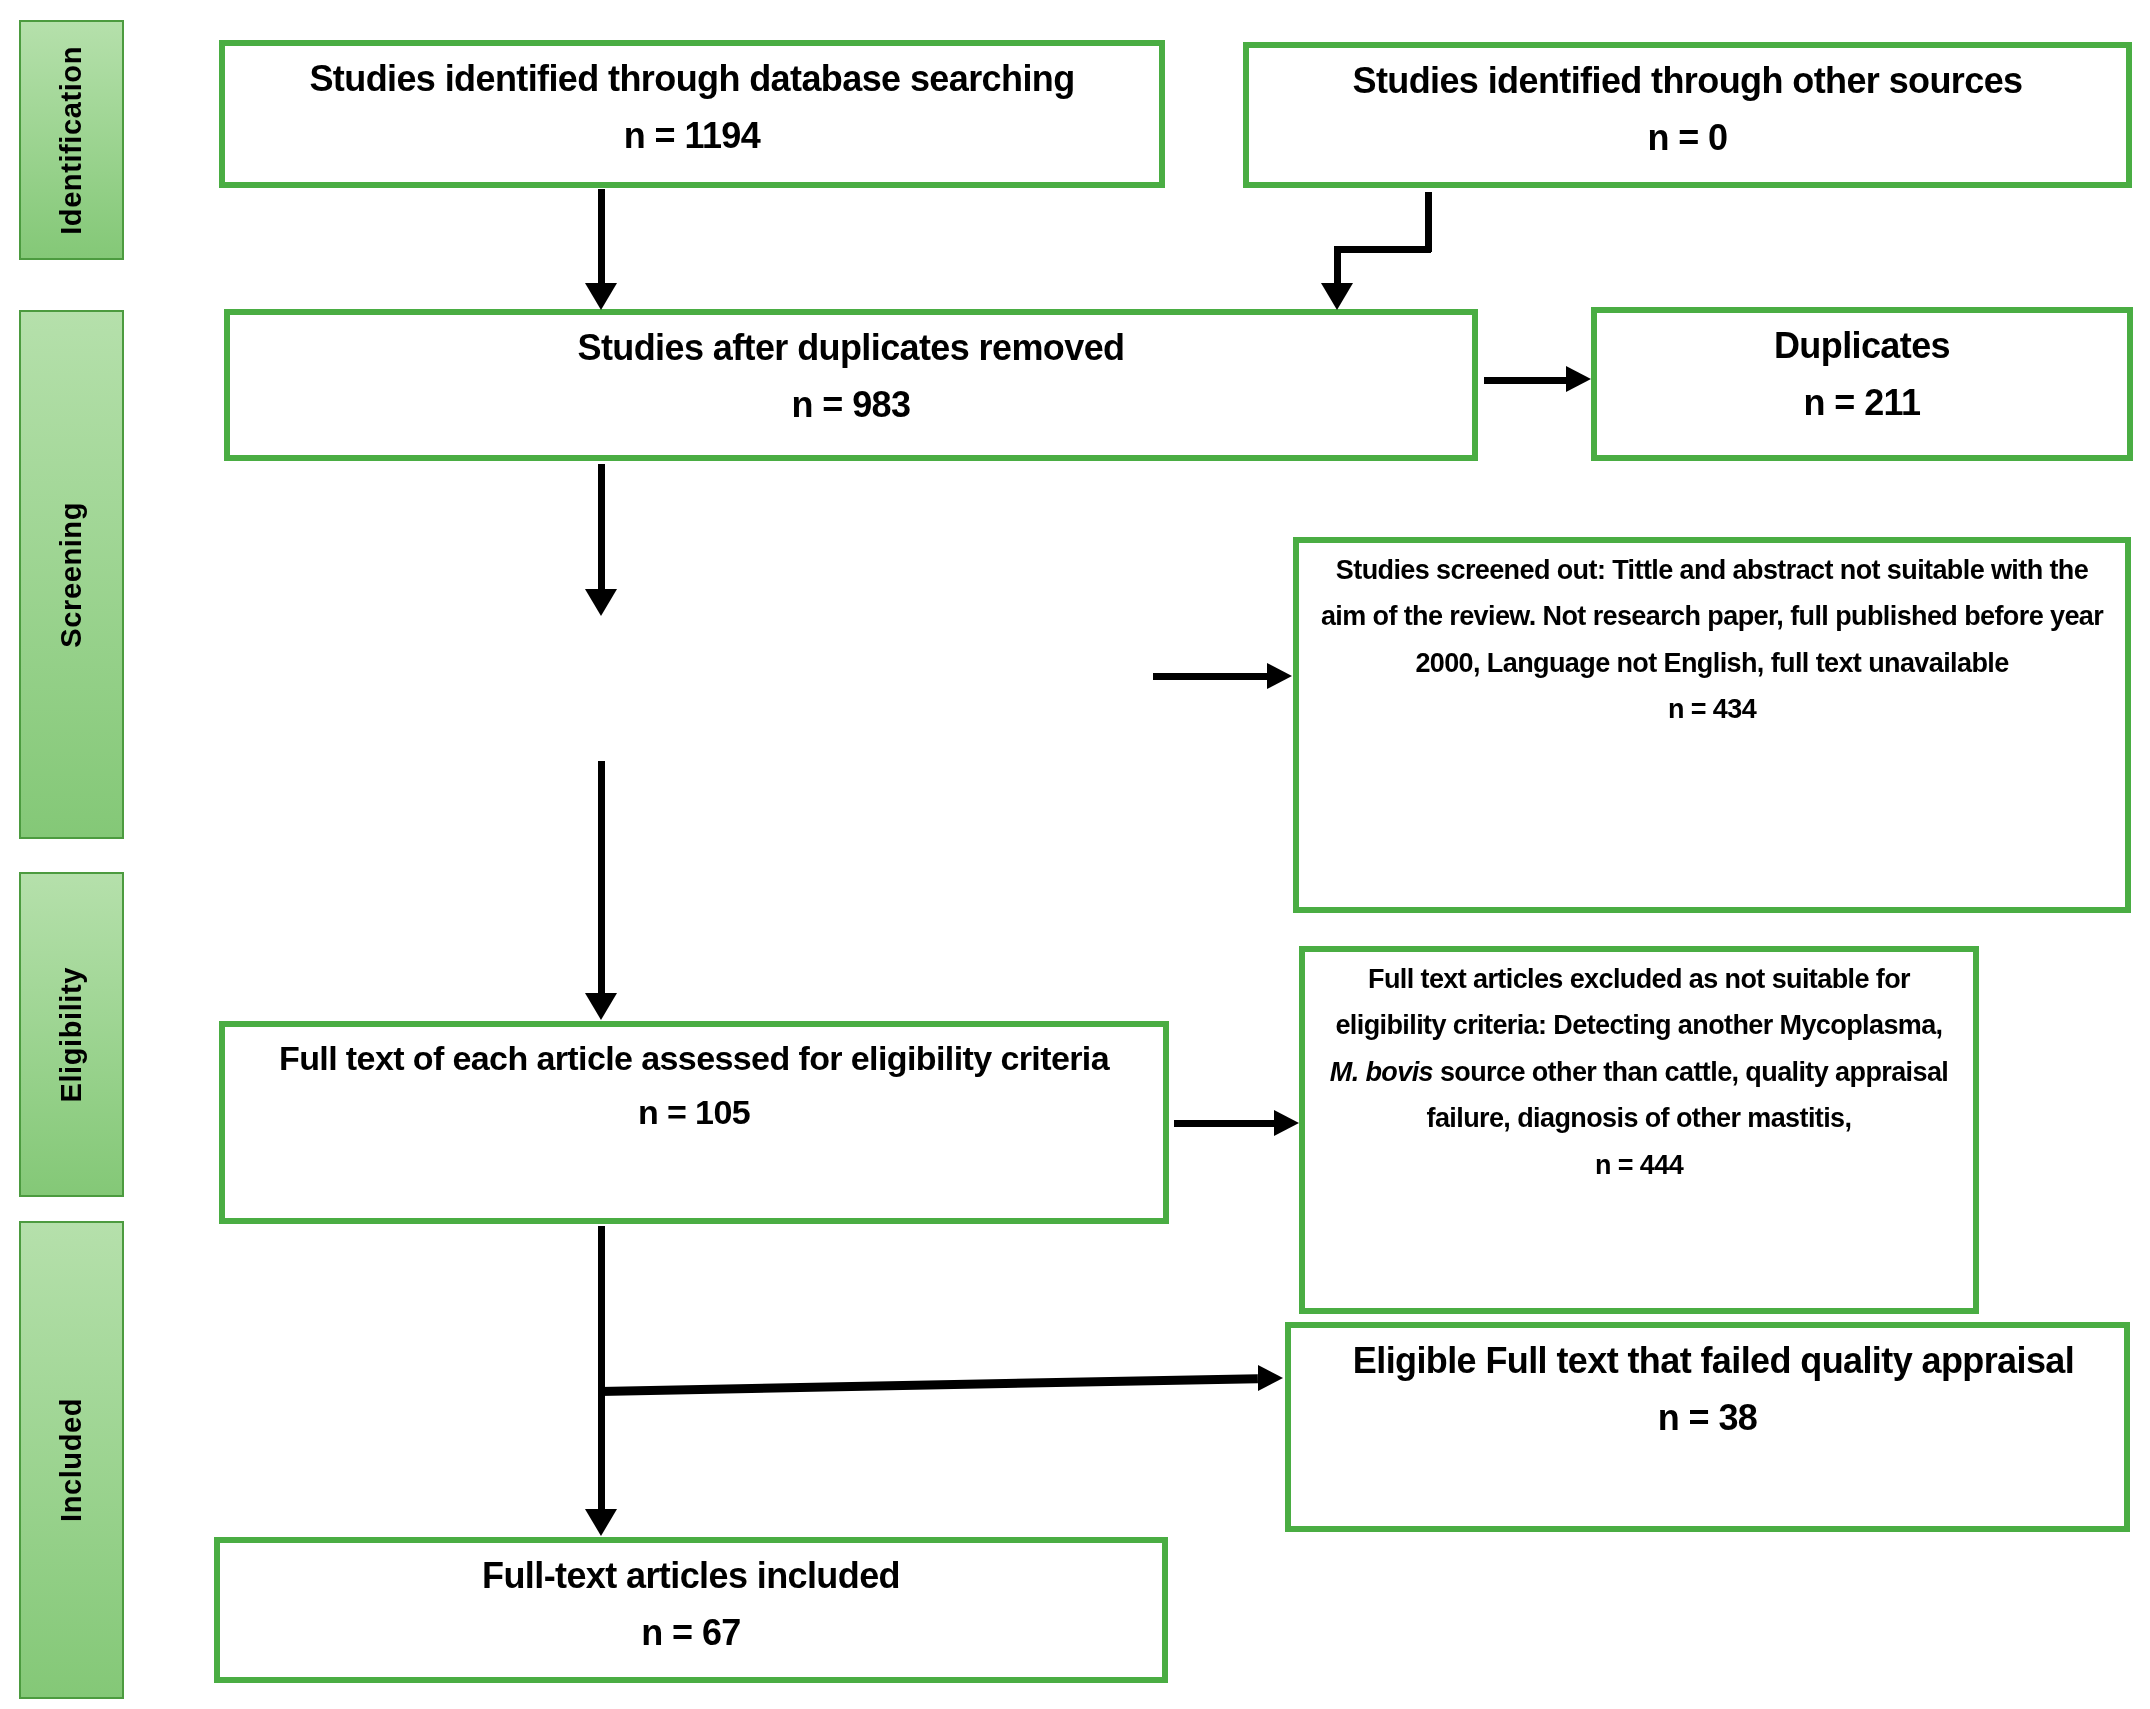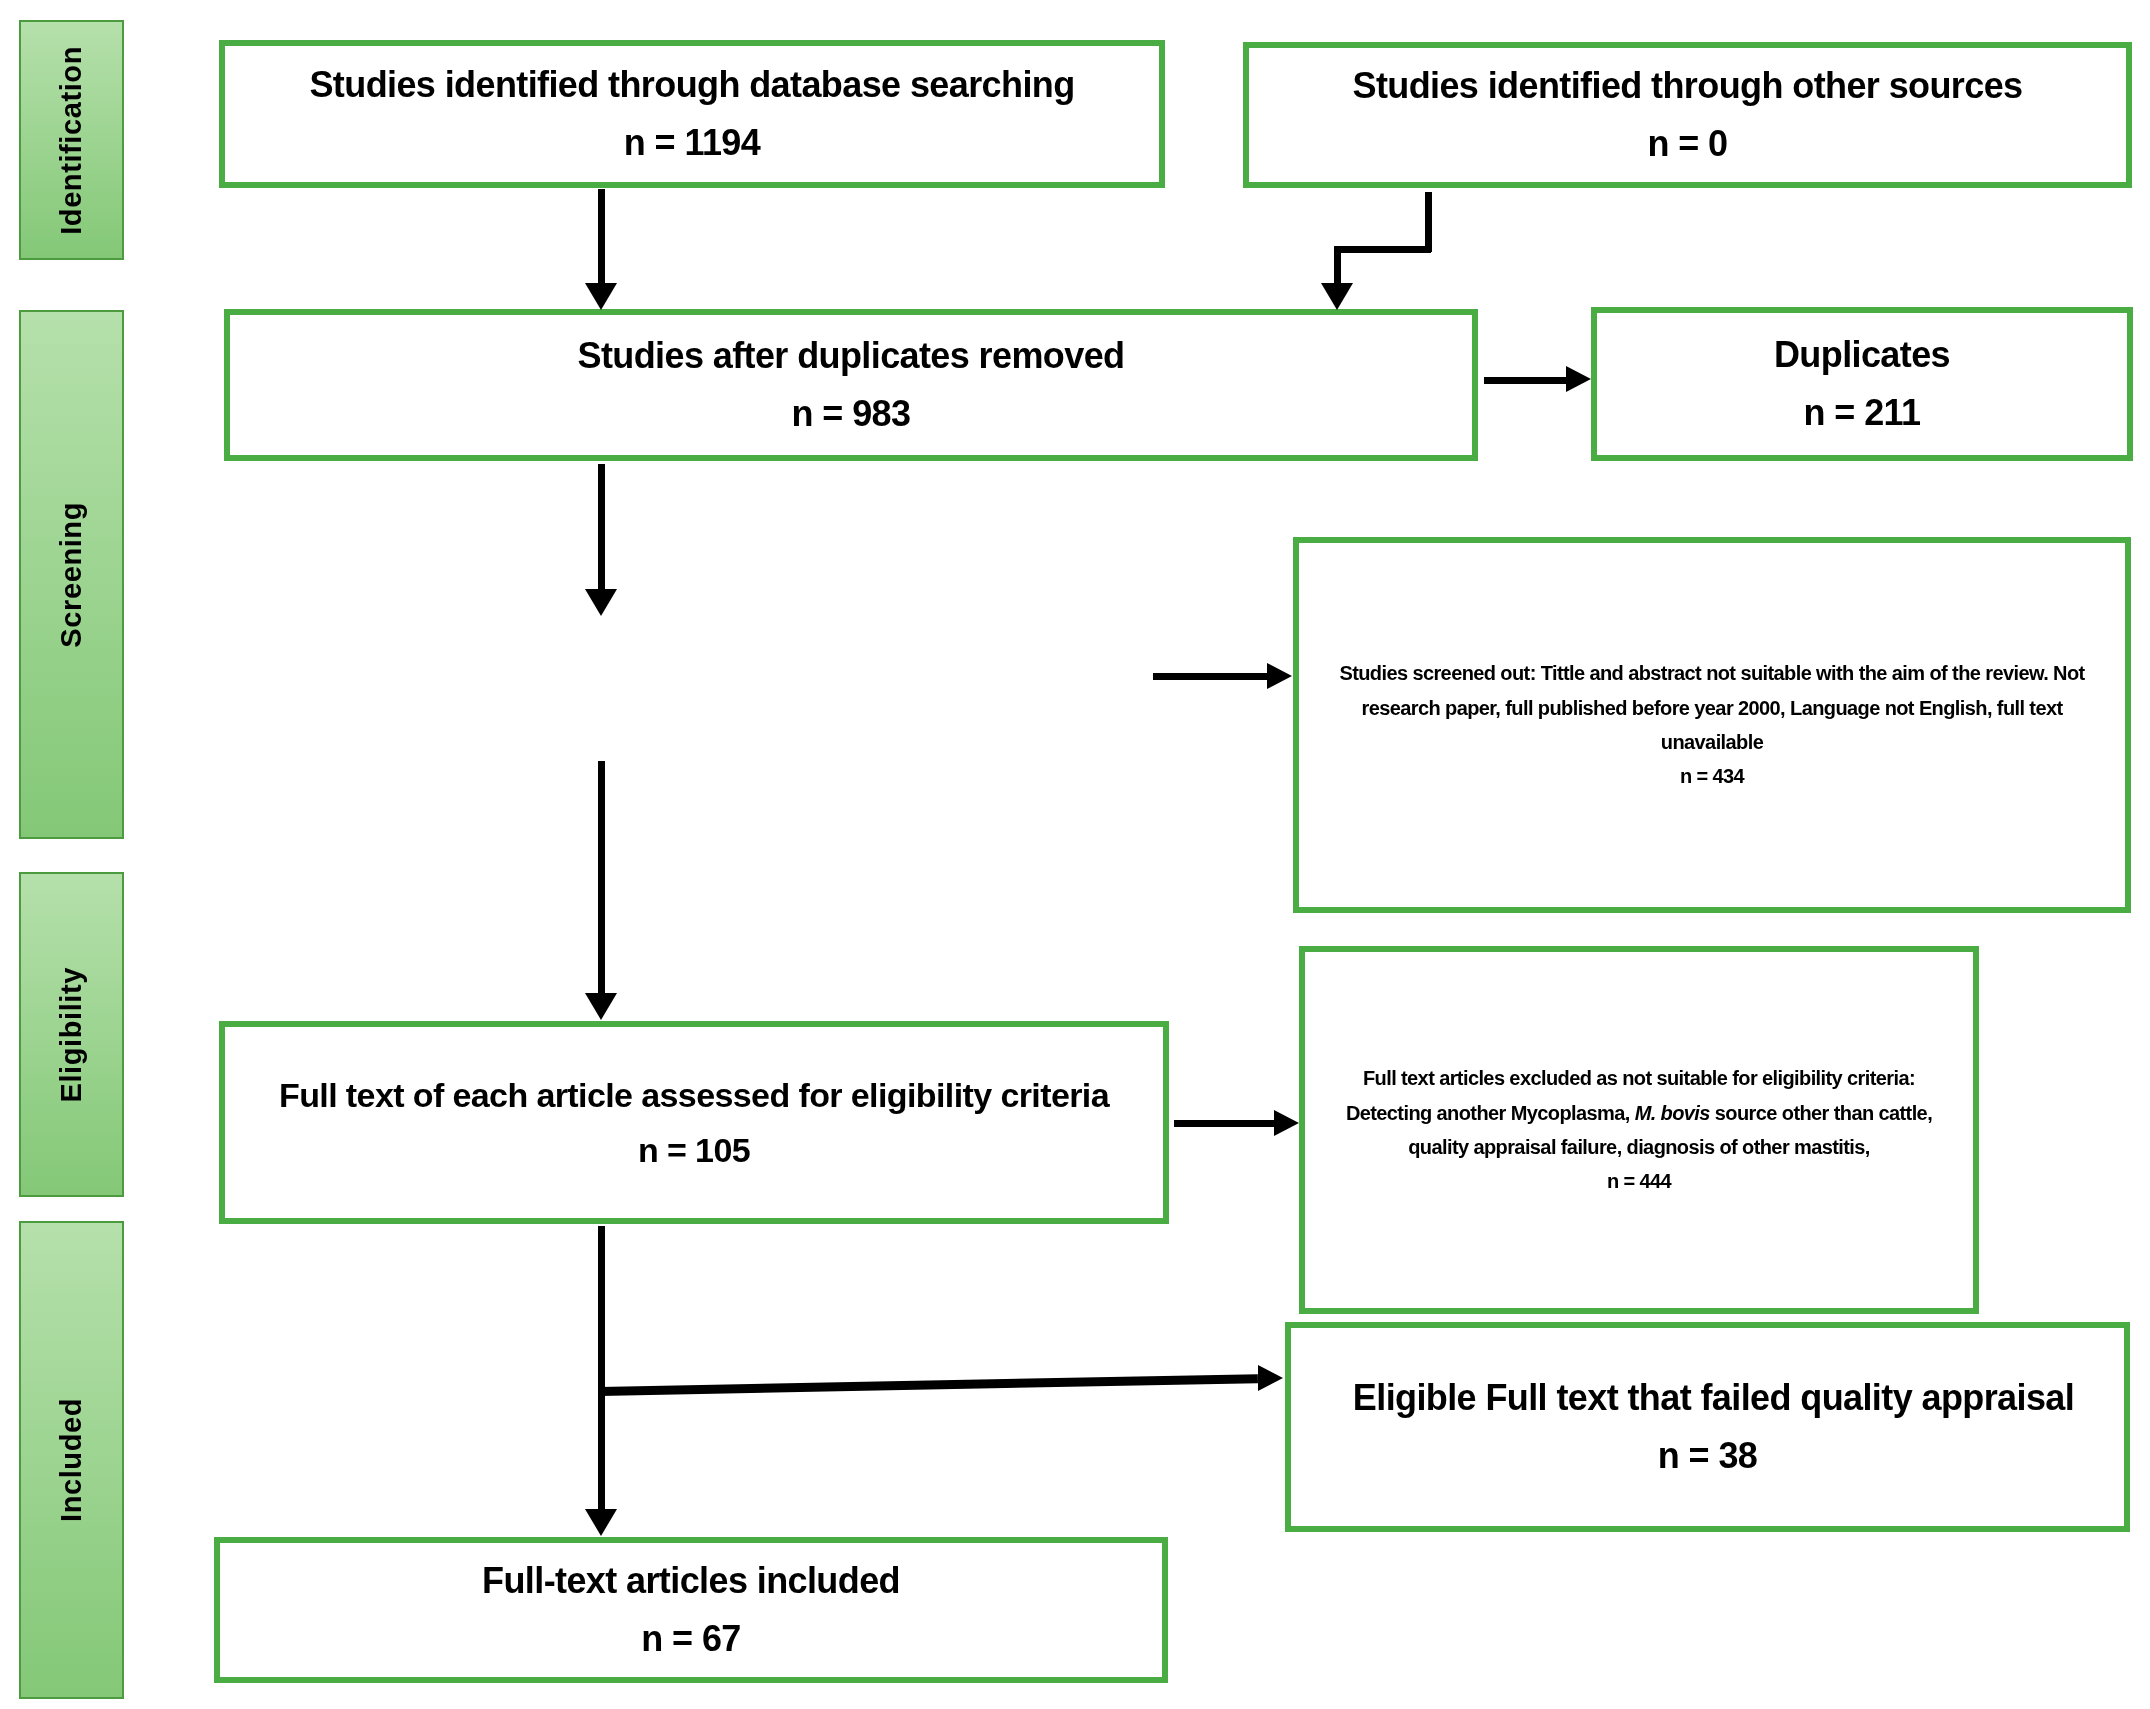--- a/index.html
+++ b/index.html
@@ -27,27 +27,27 @@
     writing-mode:vertical-rl;transform:rotate(180deg);
     font-size:29px;font-weight:700;color:var(--text);letter-spacing:0.6px;
     white-space:nowrap;
   }
 
   
   .fbox{
     position:absolute;background:#fff;
     border:6.4px solid var(--box-border);
     box-sizing:border-box;
-    display:flex;flex-direction:column;align-items:center;justify-content:center;
+    display:flex;flex-direction:column;align-items:center;justify-content:flex-start;
     text-align:center;color:var(--text);font-weight:700;
     padding:3.8px 12.7px;
   }
   .fbox .txt{font-size:36px;line-height:1.6;letter-spacing:-0.6px;}
   .fbox .cnt{font-size:36px;line-height:1.6;letter-spacing:-0.6px;}
-  .fbox.small .txt,.fbox.small .cnt{font-size:20px;line-height:1.72;}
+  .fbox.small .txt,.fbox.small .cnt{font-size:27px;line-height:1.72;}
   .fbox.mid .txt,.fbox.mid .cnt{font-size:34px;line-height:1.6;}
   .fbox .txt i{font-style:italic;}
 
   
   .vline{position:absolute;width:7px;background:var(--arrow);}
   .hline{position:absolute;height:7px;background:var(--arrow);}
   .hline.thick{height:9px;}
   .head-down{
     position:absolute;width:0;height:0;
     border-left:16px solid transparent;border-right:16px solid transparent;

